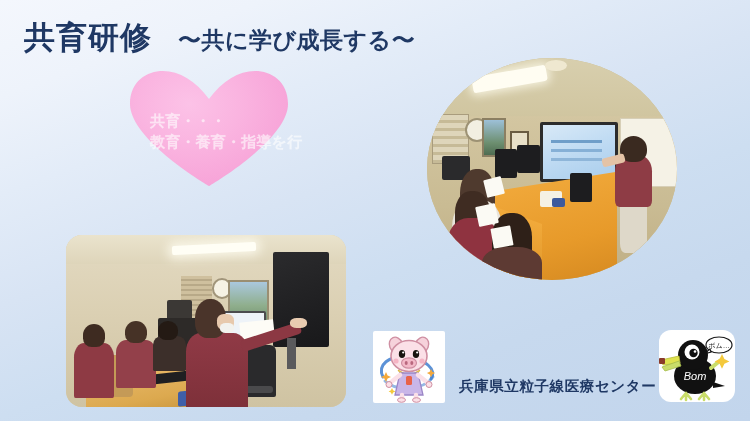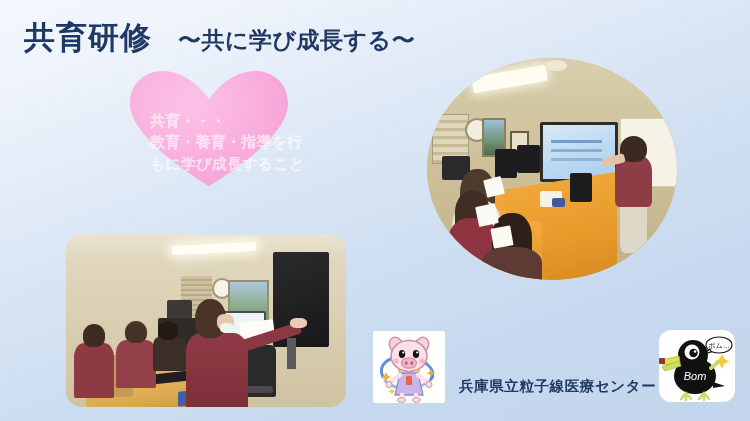--- a/index.html
+++ b/index.html
@@ -371,21 +371,20 @@
   <div class="title-row">
     <span class="title-main">共育研修</span>
     <span class="title-sub">〜共に学び成長する〜</span>
   </div>
 
   <div class="heart-wrap">
     <div class="heart-shape"></div>
     <div class="heart-text">
       <div>共育・・・</div>
       <div>教育・養育・指導を行</div>
-      <div>もに学び成長すること</div>
     </div>
   </div>
 
   <div class="photo-oval">
     <div class="ov-ceiling"></div>
     <div class="ov-light"></div>
     <div class="ov-light2"></div>
     <div class="ov-wall"></div>
     <div class="ov-shelf"></div>
     <div class="ov-clock"></div>

